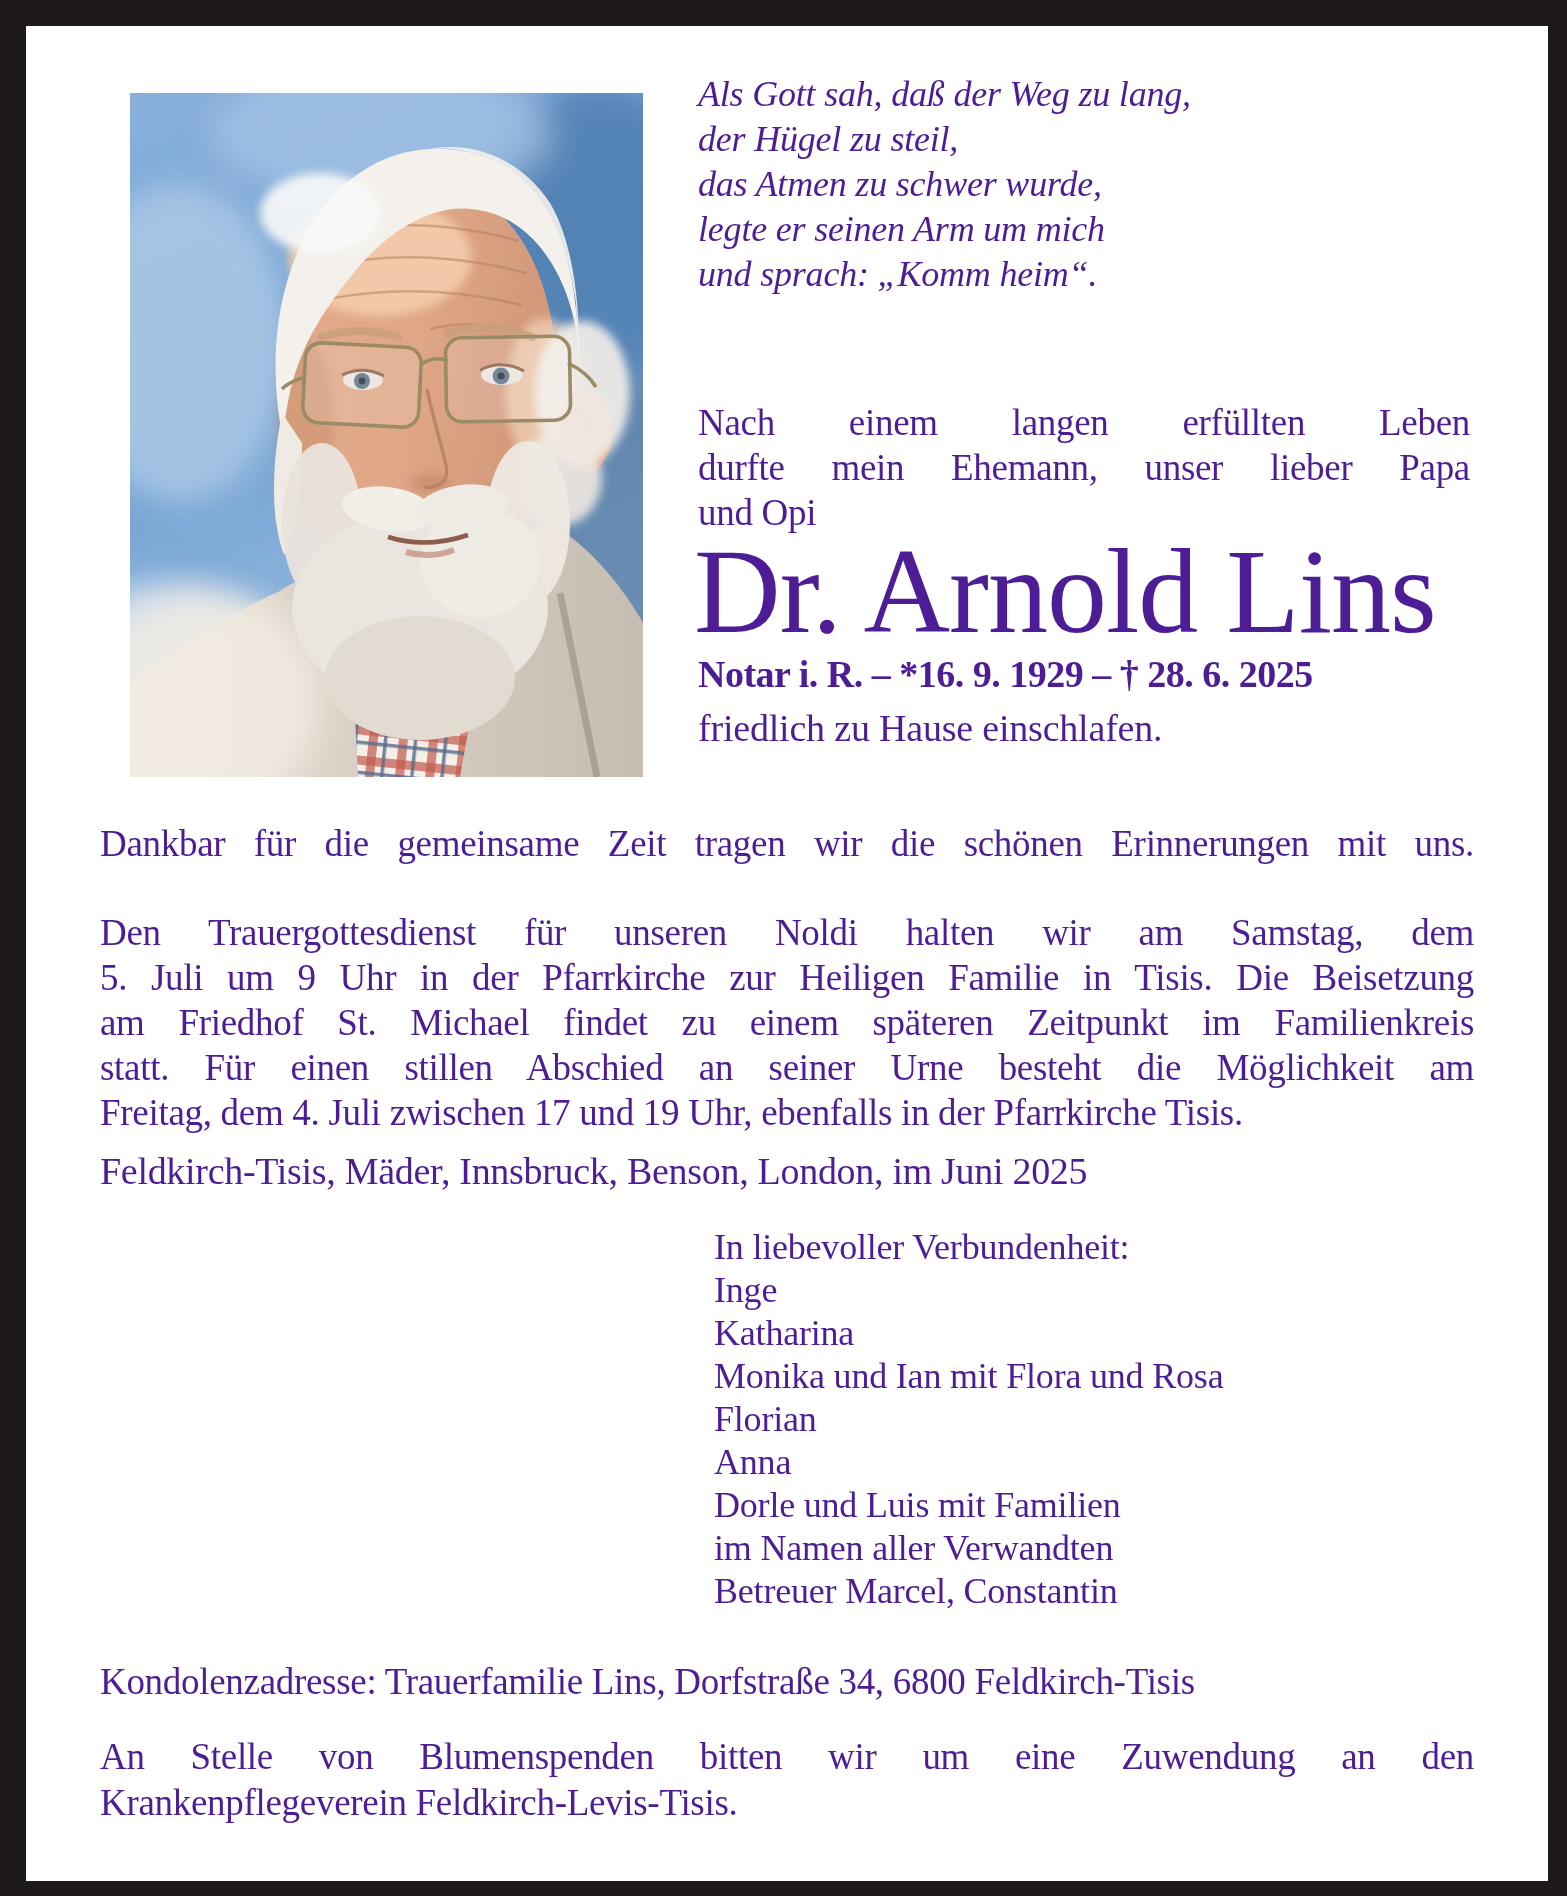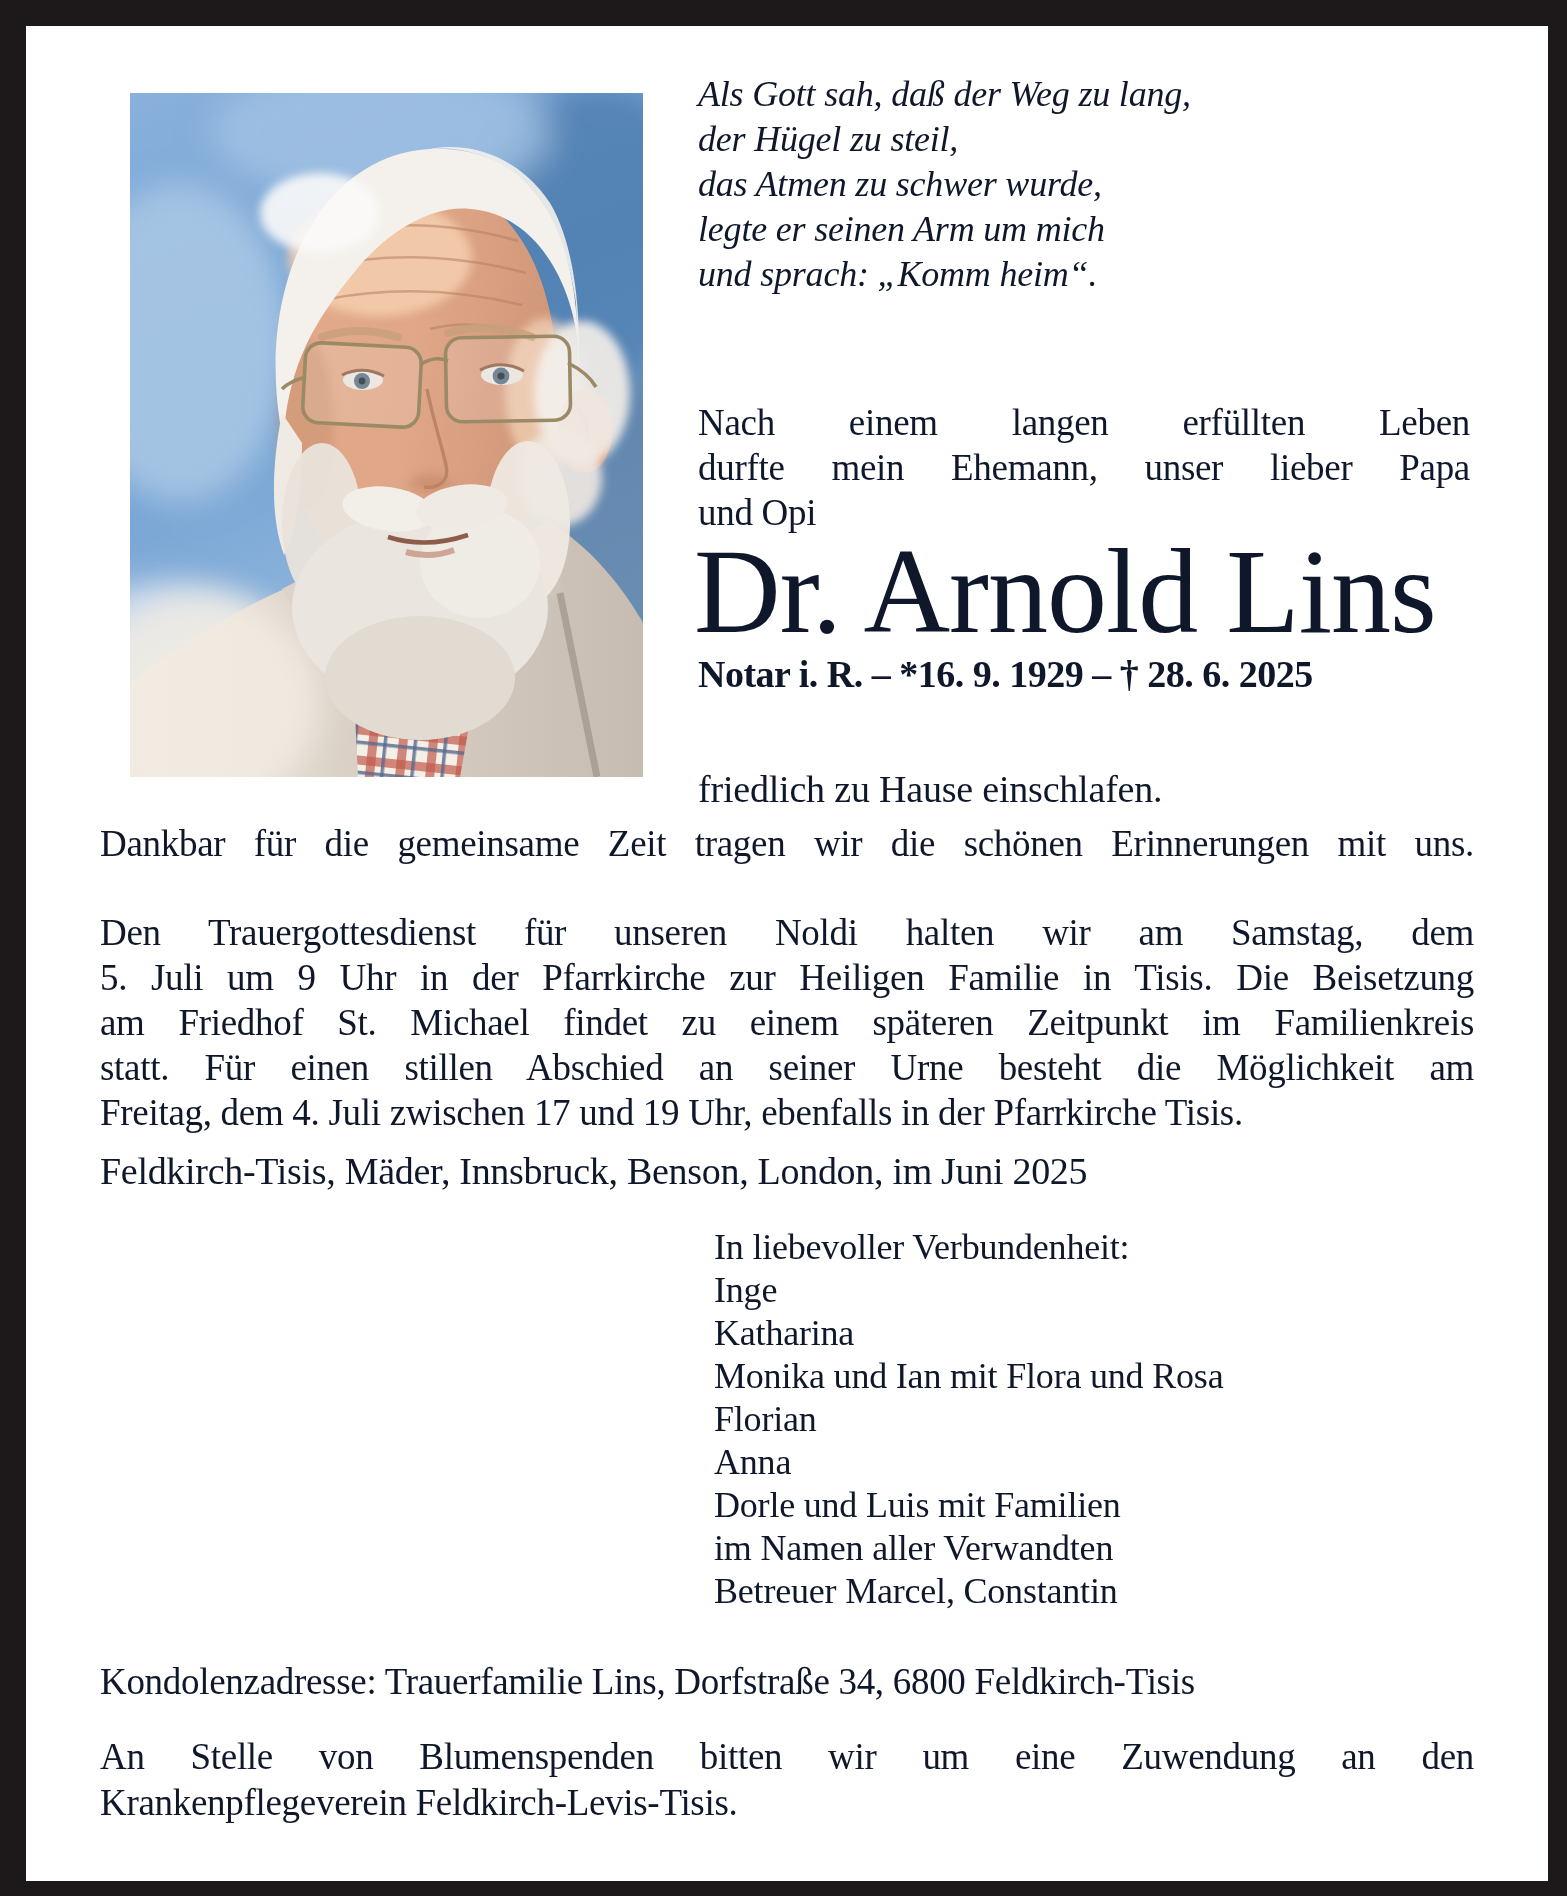--- a/index.html
+++ b/index.html
@@ -1,32 +1,32 @@
 <!DOCTYPE html>
 <html><head>
 <meta charset="utf-8">
 <style>
   html,body { margin:0; padding:0; background:#ffffff; }
   .page {
     position:relative; width:1567px; height:1896px; background:#ffffff;
-    font-family:"Liberation Serif","DejaVu Serif",serif; color:#0f172a; overflow:hidden;
+    font-family:"Liberation Serif","DejaVu Serif",serif; color:#4c1d95; overflow:hidden;
   }
   .frame {
     position:absolute; inset:0; box-sizing:border-box; pointer-events:none;
     border-style:solid; border-color:#1d191a; border-width:26px 19px 15px 26px;
   }
   .abs { position:absolute; }
   .photo { left:130px; top:93px; width:513px; height:684px; }
   .photo svg { display:block; width:100%; height:100%; }
 
   .poem { left:698px; top:72px; width:800px; font-style:italic; font-size:36px; line-height:45px; letter-spacing:-0.2px; }
   .intro { left:698px; top:400px; width:772px; font-size:37px; line-height:45px; letter-spacing:-0.3px; }
   .name  { left:694px; top:532px; width:820px; font-size:120px; line-height:120px; font-weight:normal; margin:0; letter-spacing:-1px; white-space:nowrap; }
   .lifeline { left:698px; top:652px; font-size:38px; font-weight:bold; letter-spacing:-0.5px; white-space:nowrap; }
-  .peaceful { left:698px; top:767px; font-size:38px; letter-spacing:-0.2px; white-space:nowrap; }
+  .peaceful { left:698px; top:706px; font-size:38px; letter-spacing:-0.2px; white-space:nowrap; }
 
   .thanks { left:100px; top:822px; width:1374px; font-size:37px; letter-spacing:-0.3px; text-align:justify; text-align-last:justify; }
   .service { left:100px; top:910px; width:1374px; font-size:37px; line-height:45px; letter-spacing:-0.3px; }
   .places { left:100px; top:1149px; width:1374px; font-size:38px; letter-spacing:-0.3px; white-space:nowrap; }
   .family { left:714px; top:1226px; width:780px; font-size:36px; line-height:43px; letter-spacing:-0.2px; }
   .condolence { left:100px; top:1660px; width:1374px; font-size:37px; letter-spacing:-0.3px; white-space:nowrap; }
   .donation { left:100px; top:1734px; width:1374px; font-size:37px; line-height:46px; letter-spacing:-0.3px; }
 
   .jtext .line { text-align:justify; text-align-last:justify; }
   .jtext .line.last { text-align:justify; text-align-last:left; }

